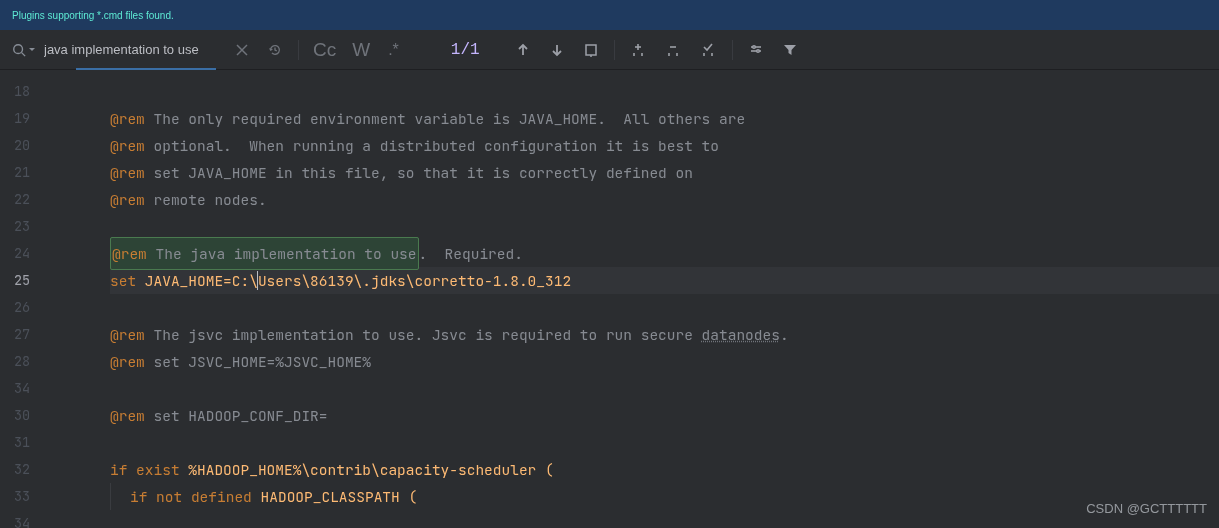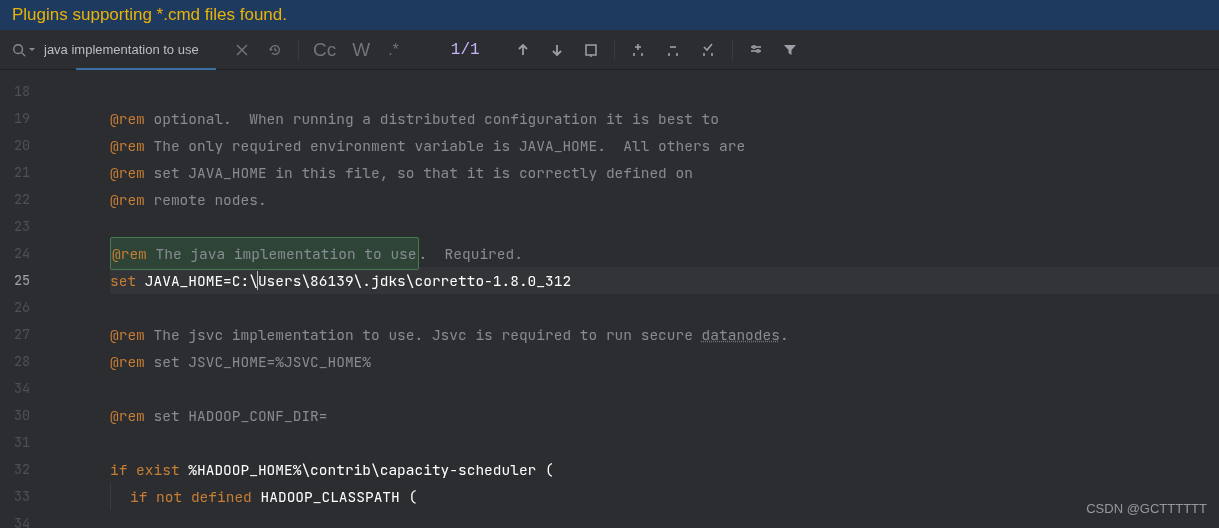--- a/index.html
+++ b/index.html
@@ -7,23 +7,23 @@
       font-family: "Segoe UI", Arial, sans-serif;
       background: #2b2d30;
       color: #bcbec4;
       width: 1219px;
       height: 528px;
       overflow: hidden;
       position: relative;
     }
     .banner {
       background: #1f3a5f;
-      color: #eab308;
+      color: #5eead4;
       padding: 6px 12px;
-      font-size: 17px;
+      font-size: 10px;
       height: 30px;
       display: flex;
       align-items: center;
     }
     .toolbar {
       background: #2b2d30;
       height: 40px;
       display: flex;
       align-items: center;
       padding: 0 8px;
@@ -111,21 +111,21 @@
     }
     .code .line { height: 27px; white-space: pre; }
     .code .line.hl { background: #323438; }
     .kw-rem { color: #c77d33; }
     .kw-set { color: #c77d33; }
     .kw-if { color: #c77d33; }
     .kw-not { color: #c77d33; }
     .kw-defined { color: #c77d33; }
     .kw-exist { color: #c77d33; }
     .txt { color: #878b92; }
-    .val { color: #ffffff; }
+    .val { color: #fdba74; }
     .search-match {
       background: #2d4436;
       border: 1px solid #4a7a4f;
       border-radius: 2px;
       padding: 6px 1px;
     }
     .underline-wavy {
       text-decoration: underline;
       text-decoration-style: dotted;
       text-decoration-color: #6f737a;
@@ -254,22 +254,22 @@
     <div class="ln">28</div>
     <div class="ln">34</div>
     <div class="ln">30</div>
     <div class="ln">31</div>
     <div class="ln">32</div>
     <div class="ln">33</div>
     <div class="ln">34</div>
   </div>
   <div class="code">
     <div class="line"></div>
+    <div class="line"><span class="kw-rem">@rem</span><span class="txt"> The only required environment variable is JAVA_HOME.  All others are</span></div>
     <div class="line"><span class="kw-rem">@rem</span><span class="txt"> optional.  When running a distributed configuration it is best to</span></div>
-    <div class="line"><span class="kw-rem">@rem</span><span class="txt"> The only required environment variable is JAVA_HOME.  All others are</span></div>
     <div class="line"><span class="kw-rem">@rem</span><span class="txt"> set JAVA_HOME in this file, so that it is correctly defined on</span></div>
     <div class="line"><span class="kw-rem">@rem</span><span class="txt"> remote nodes.</span></div>
     <div class="line"></div>
     <div class="line"><span class="search-match"><span class="kw-rem">@rem</span><span class="txt"> The </span><span class="txt">java implementation to use</span></span><span class="txt">.  Required.</span></div>
     <div class="line hl"><span class="kw-set">set</span><span class="val"> JAVA_HOME=C:\</span><span class="cursor-caret"></span><span class="val">Users\86139\.jdks\corretto-1.8.0_312</span></div>
     <div class="line"></div>
     <div class="line"><span class="kw-rem">@rem</span><span class="txt"> The jsvc implementation to use. Jsvc is required to run secure </span><span class="txt underline-wavy">datanodes</span><span class="txt">.</span></div>
     <div class="line"><span class="kw-rem">@rem</span><span class="txt"> set JSVC_HOME=%JSVC_HOME%</span></div>
     <div class="line"></div>
     <div class="line"><span class="kw-rem">@rem</span><span class="txt"> set HADOOP_CONF_DIR=</span></div>

